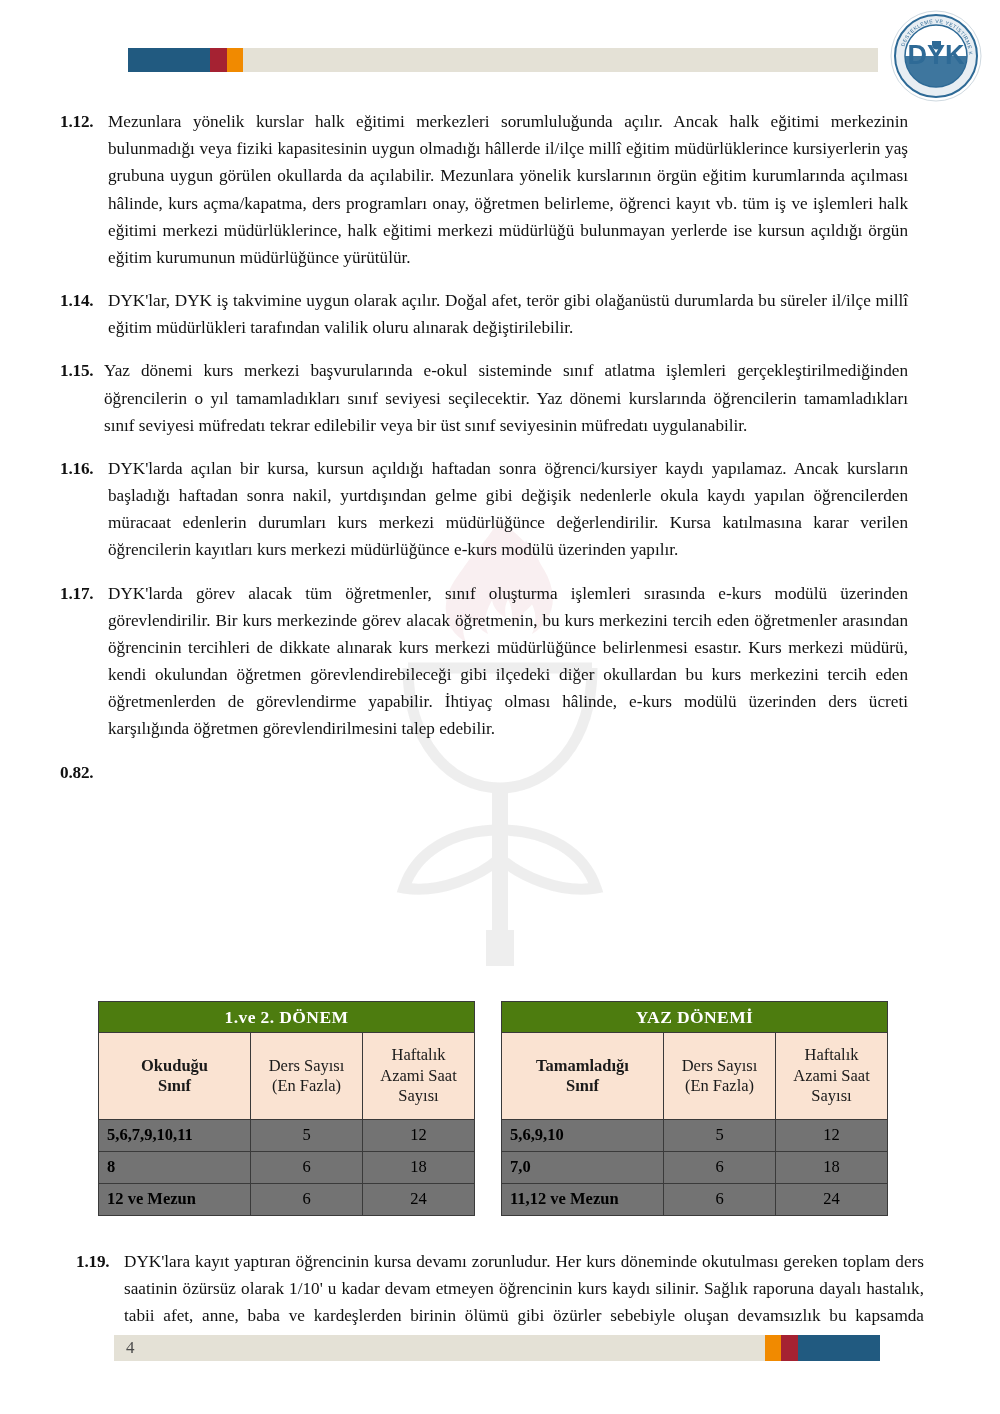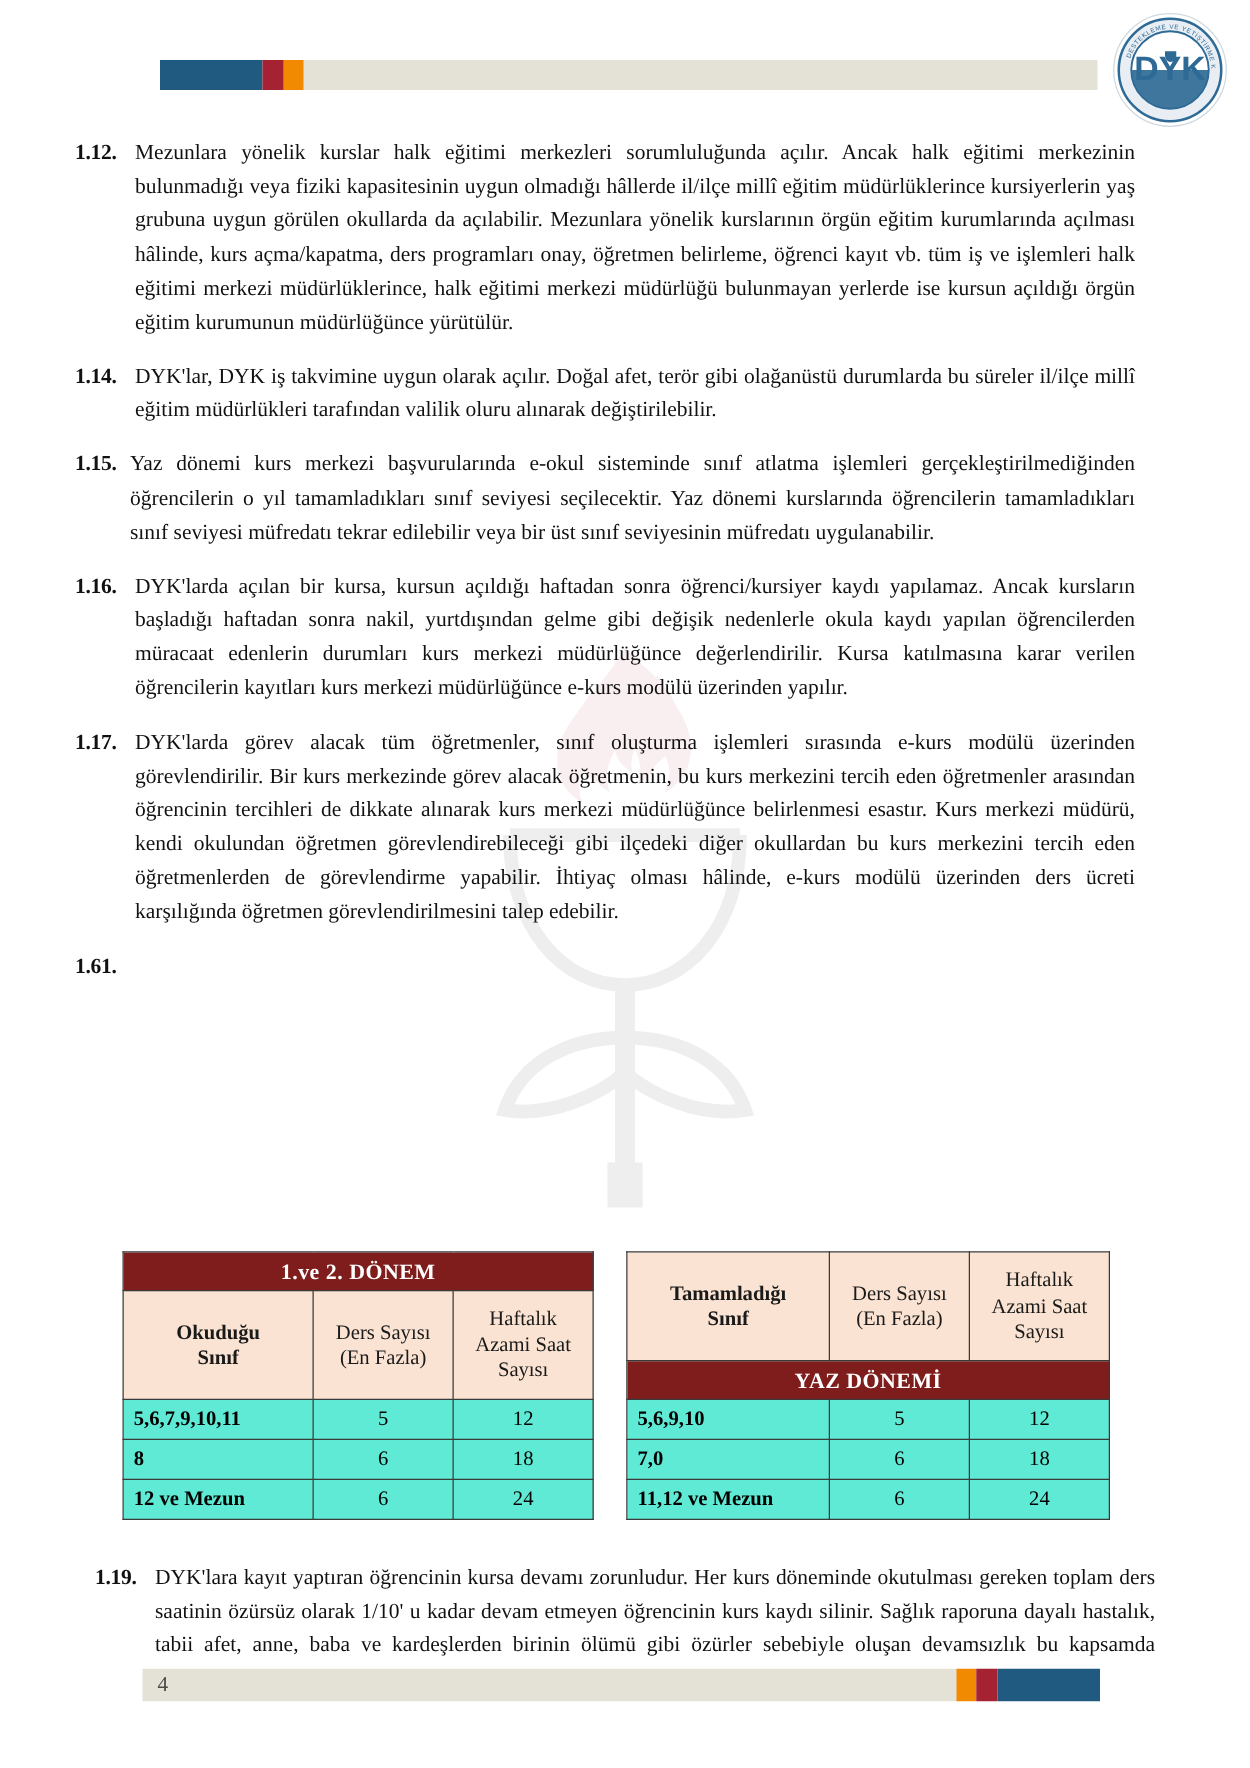--- a/index.html
+++ b/index.html
@@ -101,39 +101,39 @@
   .gap-col { width: 28px; }
 
   .halftable th, .halftable td {
     border: 1px solid #3a3a3a;
     padding: 2px 4px;
     font-size: 16.5px;
     text-align: center;
     vertical-align: middle;
   }
   .halftable th.group {
-    background: #7f1d1d;
+    background: #4d7c0f;
     color: #ffffff;
     font-weight: bold;
     font-size: 17.5px;
     letter-spacing: 0.4px;
     height: 28px;
     padding: 1px 4px;
   }
   .halftable th.sub {
     background: #fae3d2;
     color: #1a1a1a;
     font-weight: normal;
     line-height: 1.24;
     height: 80px;
     padding: 3px 5px;
   }
   .halftable th.sub.bold { font-weight: bold; }
   .halftable td {
-    background: #5eead4;
+    background: #737373;
     height: 27px;
     line-height: 1.1;
   }
   .halftable td.lbl {
     text-align: left;
     font-weight: bold;
     padding-left: 8px;
   }
 
   .col-a-l { width: 152px; }
@@ -245,21 +245,21 @@
 
     <p class="para">
       <span class="num">1.16.</span><span>DYK'larda açılan bir kursa, kursun açıldığı haftadan sonra öğrenci/kursiyer kaydı yapılamaz. Ancak kursların başladığı haftadan sonra nakil, yurtdışından gelme gibi değişik nedenlerle okula kaydı yapılan öğrencilerden müracaat edenlerin durumları kurs merkezi müdürlüğünce değerlendirilir. Kursa katılmasına karar verilen öğrencilerin kayıtları kurs merkezi müdürlüğünce e-kurs modülü üzerinden yapılır.</span>
     </p>
 
     <p class="para">
       <span class="num">1.17.</span><span>DYK'larda görev alacak tüm öğretmenler, sınıf oluşturma işlemleri sırasında e-kurs modülü üzerinden görevlendirilir.  Bir kurs merkezinde görev alacak öğretmenin, bu kurs merkezini tercih eden öğretmenler arasından öğrencinin tercihleri de dikkate alınarak kurs merkezi müdürlüğünce belirlenmesi esastır. Kurs merkezi müdürü, kendi okulundan öğretmen görevlendirebileceği gibi ilçedeki diğer okullardan bu kurs merkezini tercih eden öğretmenlerden de görevlendirme yapabilir. İhtiyaç olması hâlinde, e-kurs modülü üzerinden ders ücreti karşılığında öğretmen görevlendirilmesini talep edebilir.</span>
     </p>
 
     <p class="para nogap">
-      <span class="num">1.61.</span>
+      <span class="num">0.82.</span>
     </p>
 
   </div>
 
   <div class="table-block">
 
     <table class="halftable left">
       <colgroup>
         <col class="col-a-l">
           <col class="col-b-l">
@@ -307,36 +307,36 @@
     <div class="gap-col"></div>
 
     <table class="halftable right">
       <colgroup>
         <col class="col-a-r">
           <col class="col-b-r">
           <col class="col-c-r">
       </colgroup>
       <thead>
         <tr>
+          <th class="group" colspan="3">YAZ DÖNEMİ</th>
+        </tr>
+        <tr>
           <th class="sub bold">
             <span>Tamamladığı</span><br>
             <span>Sınıf</span>
           </th>
           <th class="sub">
             <span>Ders Sayısı</span><br>
             <span>(En Fazla)</span>
           </th>
           <th class="sub">
             <span>Haftalık</span><br>
             <span>Azami Saat</span><br>
             <span>Sayısı</span>
           </th>
-        </tr>
-        <tr>
-          <th class="group" colspan="3">YAZ DÖNEMİ</th>
         </tr>
       </thead>
       <tbody>
         <tr>
           <td class="lbl">5,6,9,10</td>
           <td>5</td>
           <td>12</td>
         </tr>
         <tr>
           <td class="lbl">7,0</td>

